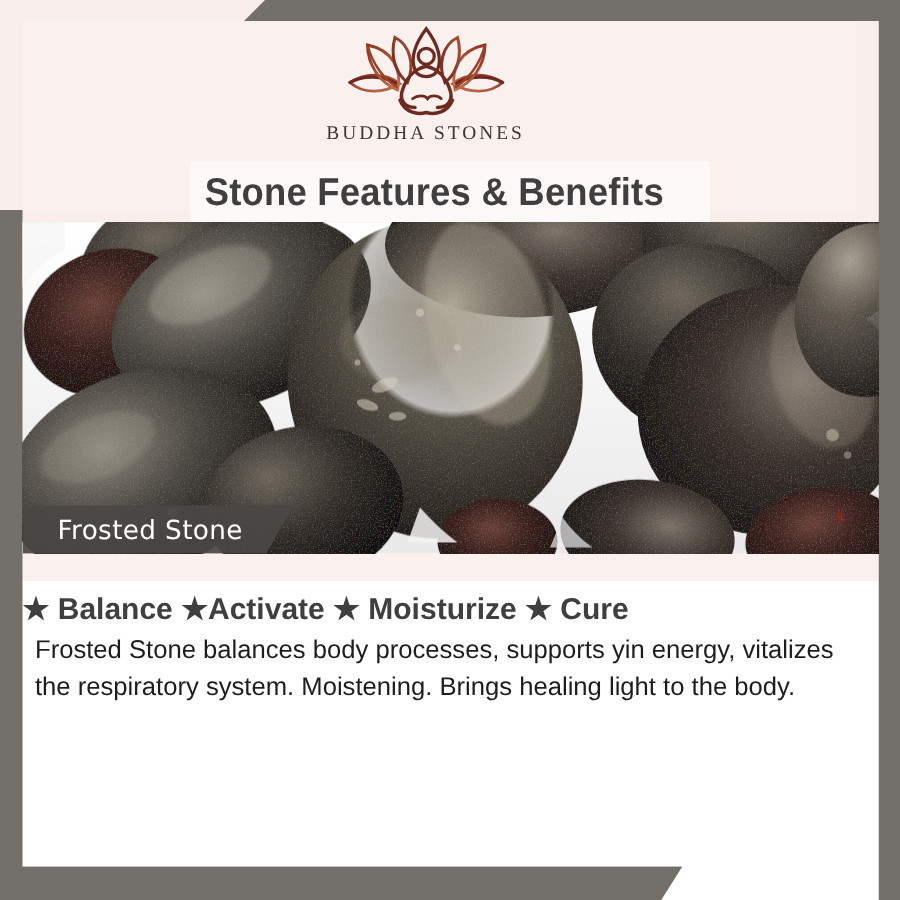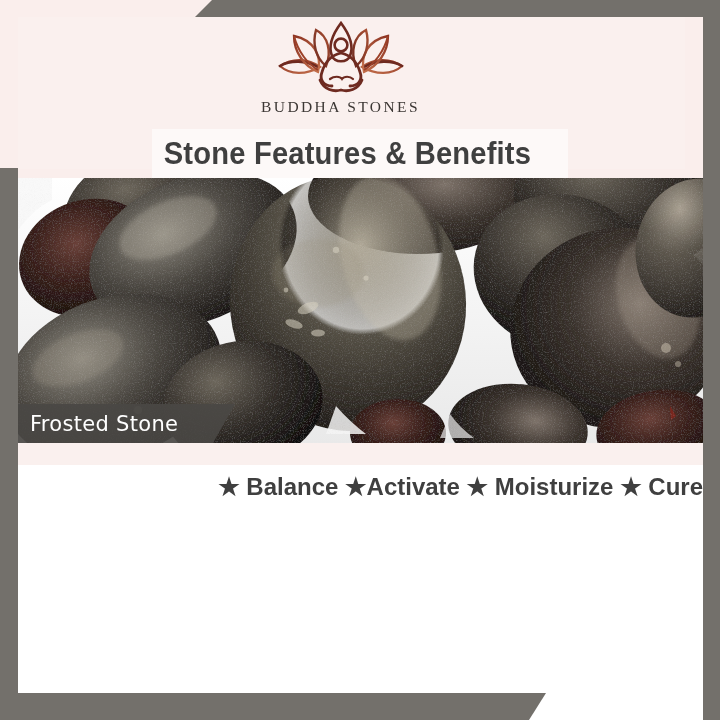--- a/index.html
+++ b/index.html
@@ -73,21 +73,21 @@
     position:absolute;top:178px;left:18px;width:685px;height:265px;
     overflow:hidden;background:#f2f2f2;
   }
   .photo svg{display:block;width:685px;height:265px;}
 
   .stone-badge{
     position:absolute;left:18px;top:404px;width:217px;height:39px;
     background:rgba(74,72,68,.92);
     clip-path:polygon(0 0,100% 0,calc(100% - 22px) 100%,0 100%);
     display:flex;align-items:center;
-    box-sizing:border-box;padding-left:12px;
+    box-sizing:border-box;padding-left:28px;
   }
   .stone-badge span{
     font-family:"DejaVu Sans","Liberation Sans",sans-serif;
     font-size:21px;color:#ffffff;font-weight:500;letter-spacing:.3px;
     white-space:nowrap;
   }
 
   
   .strip{
     position:absolute;top:443px;left:18px;width:685px;height:22px;
@@ -95,21 +95,21 @@
   }
 
   
   .content{
     position:absolute;top:465px;left:18px;width:685px;height:228px;
     background:#ffffff;
   }
   .benefits{
     margin:0;padding:0;
     position:absolute;top:8px;left:0;width:685px;
-    text-align:right;
+    text-align:left;
     font-family:"Liberation Sans Narrow","Liberation Sans",sans-serif;
     font-weight:bold;font-size:24px;color:#3f3f3f;
     white-space:nowrap;
   }
   .desc{
     position:absolute;top:40px;left:10px;width:662px;
     font-family:"Liberation Sans Narrow","Liberation Sans",sans-serif;
     font-size:20.5px;line-height:30px;color:#1d1d1d;
     text-align:left;
   }
@@ -282,20 +282,21 @@
   </div>
 
   <div class="stone-badge">
     <span>Frosted Stone</span>
   </div>
 
   <div class="strip"></div>
 
   <div class="content">
     <div class="benefits">★ Balance ★Activate ★ Moisturize ★ Cure</div>
+    <div class="desc">Frosted Stone balances body processes, supports yin energy, vitalizes the respiratory system. Moistening. Brings healing light to the body.</div>
   </div>
 
   <div class="frame-top"></div>
   <div class="frame-right"></div>
   <div class="frame-left"></div>
   <div class="frame-bottom"></div>
 
 </div>
 
 </body></html>

